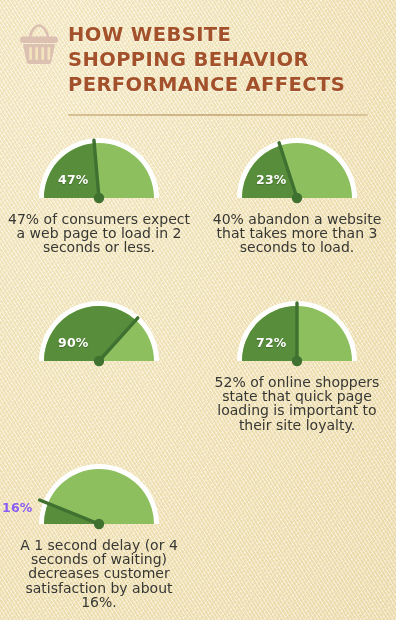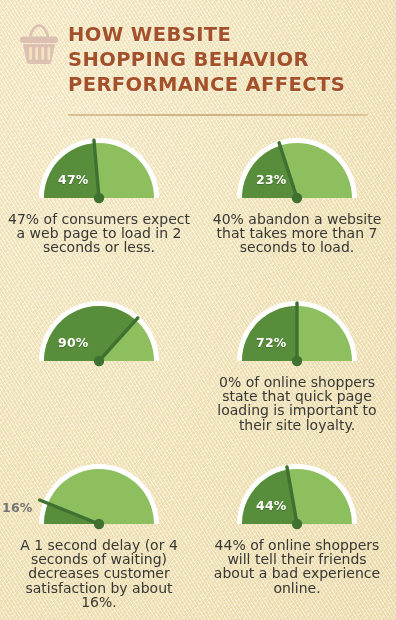--- a/index.html
+++ b/index.html
@@ -108,21 +108,21 @@
     text-shadow: 0 1px 1px rgba(40,70,25,0.40);
     letter-spacing: 0.2px;
   }
   .pct-outside {
     position: absolute;
     left: 2px;
     top: 42px;
     font-family: "DejaVu Sans", sans-serif;
     font-size: 12.5px;
     font-weight: bold;
-    color: #737373;
+    color: #8b5cf6;
     letter-spacing: 0.2px;
   }
   .caption {
     position: absolute;
     left: 8px;
     top: 80px;
     width: 182px;
     text-align: center;
     color: #373733;
     font-family: "DejaVu Sans", sans-serif;
@@ -187,21 +187,21 @@
           <svg viewBox="0 0 120 64" width="120" height="64">
             <path d="M0 60 A60 60 0 0 1 120 60 Z" fill="#ffffff"></path>
             <path d="M5 60 A55 55 0 0 1 115 60 Z" fill="#8dbf5f"></path>
             <path id="sec40" d="M 5 60 A 55 55 0 0 1 43.00 7.69 L 60 60 Z" fill="#588d3c"></path>
             <line id="ndl40" x1="60" y1="60" x2="42.08" y2="4.84" stroke="#3f7130" stroke-width="3.4" stroke-linecap="round"></line>
             <circle cx="60" cy="60" r="5.2" fill="#3f7130"></circle>
           </svg>
         </div>
         <div class="pct-inside">23%</div>
       </div>
-      <div class="caption">40% abandon a website that takes more than 7 seconds to load.</div>
+      <div class="caption">40% abandon a website that takes more than 3 seconds to load.</div>
     </div>
 
     <div class="panel">
       <div class="gauge-wrap">
         <div class="gauge">
           <svg viewBox="0 0 120 64" width="120" height="64">
             <path d="M0 60 A60 60 0 0 1 120 60 Z" fill="#ffffff"></path>
             <path d="M5 60 A55 55 0 0 1 115 60 Z" fill="#8dbf5f"></path>
             <path id="sec79" d="M 5 60 A 55 55 0 0 1 96.80 19.13 L 60 60 Z" fill="#588d3c"></path>
             <line id="ndl79" x1="60" y1="60" x2="98.81" y2="16.90" stroke="#3f7130" stroke-width="3.4" stroke-linecap="round"></line>
@@ -218,49 +218,34 @@
           <svg viewBox="0 0 120 64" width="120" height="64">
             <path d="M0 60 A60 60 0 0 1 120 60 Z" fill="#ffffff"></path>
             <path d="M5 60 A55 55 0 0 1 115 60 Z" fill="#8dbf5f"></path>
             <path id="sec52" d="M 5 60 A 55 55 0 0 1 60.00 5.00 L 60 60 Z" fill="#588d3c"></path>
             <line id="ndl52" x1="60" y1="60" x2="60.00" y2="2.00" stroke="#3f7130" stroke-width="3.4" stroke-linecap="round"></line>
             <circle cx="60" cy="60" r="5.2" fill="#3f7130"></circle>
           </svg>
         </div>
         <div class="pct-inside">72%</div>
       </div>
-      <div class="caption">0% of online shoppers state that quick page loading is important to their site loyalty.</div>
+      <div class="caption">52% of online shoppers state that quick page loading is important to their site loyalty.</div>
     </div>
 
     <div class="panel">
       <div class="gauge-wrap">
         <div class="gauge">
           <svg viewBox="0 0 120 64" width="120" height="64">
             <path d="M0 60 A60 60 0 0 1 120 60 Z" fill="#ffffff"></path>
             <path d="M5 60 A55 55 0 0 1 115 60 Z" fill="#8dbf5f"></path>
             <path id="sec16" d="M 5 60 A 55 55 0 0 1 9.00 39.40 L 60 60 Z" fill="#588d3c"></path>
             <line id="ndl16" x1="60" y1="60" x2="0.66" y2="36.03" stroke="#3f7130" stroke-width="3.4" stroke-linecap="round"></line>
             <circle cx="60" cy="60" r="5.2" fill="#3f7130"></circle>
           </svg>
         </div>
         <div class="pct-outside">16%</div>
       </div>
       <div class="caption">A 1 second delay (or 4 seconds of waiting) decreases customer satisfaction by about 16%.</div>
     </div>
 
-    <div class="panel">
-      <div class="gauge-wrap">
-        <div class="gauge">
-          <svg viewBox="0 0 120 64" width="120" height="64">
-            <path d="M0 60 A60 60 0 0 1 120 60 Z" fill="#ffffff"></path>
-            <path d="M5 60 A55 55 0 0 1 115 60 Z" fill="#8dbf5f"></path>
-            <path id="sec44" d="M 5 60 A 55 55 0 0 1 50.45 5.84 L 60 60 Z" fill="#588d3c"></path>
-            <line id="ndl44" x1="60" y1="60" x2="49.93" y2="2.88" stroke="#3f7130" stroke-width="3.4" stroke-linecap="round"></line>
-            <circle cx="60" cy="60" r="5.2" fill="#3f7130"></circle>
-          </svg>
-        </div>
-        <div class="pct-inside">44%</div>
-      </div>
-      <div class="caption">44% of online shoppers will tell their friends about a bad experience online.</div>
-    </div>
 
   </div>
 </div>
 
 </body></html>

